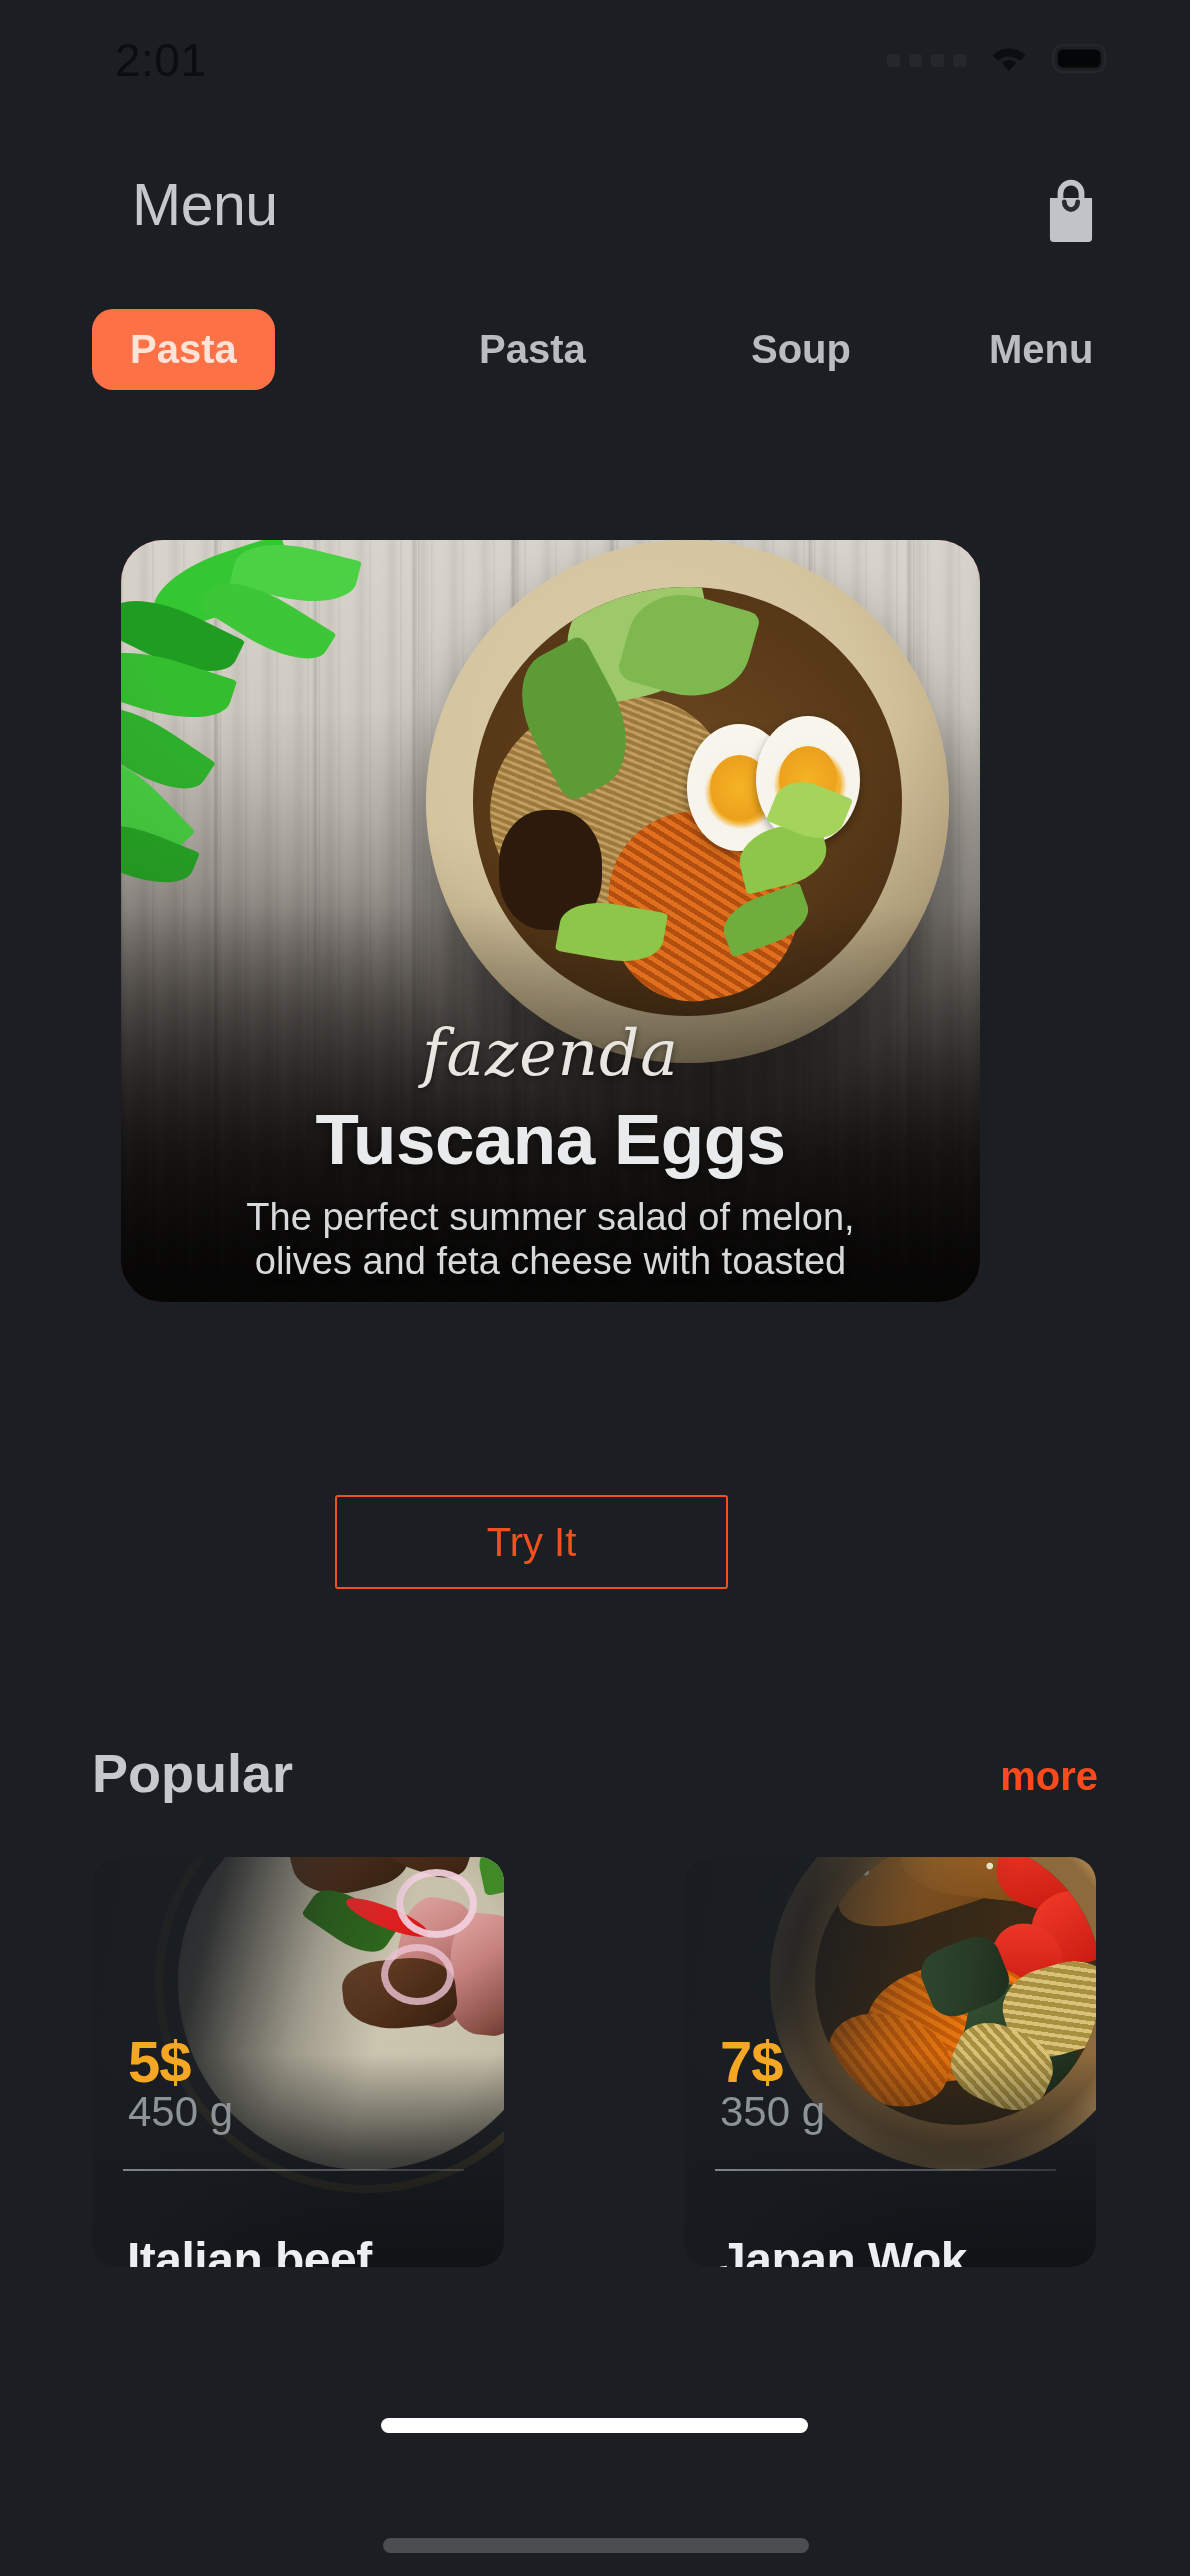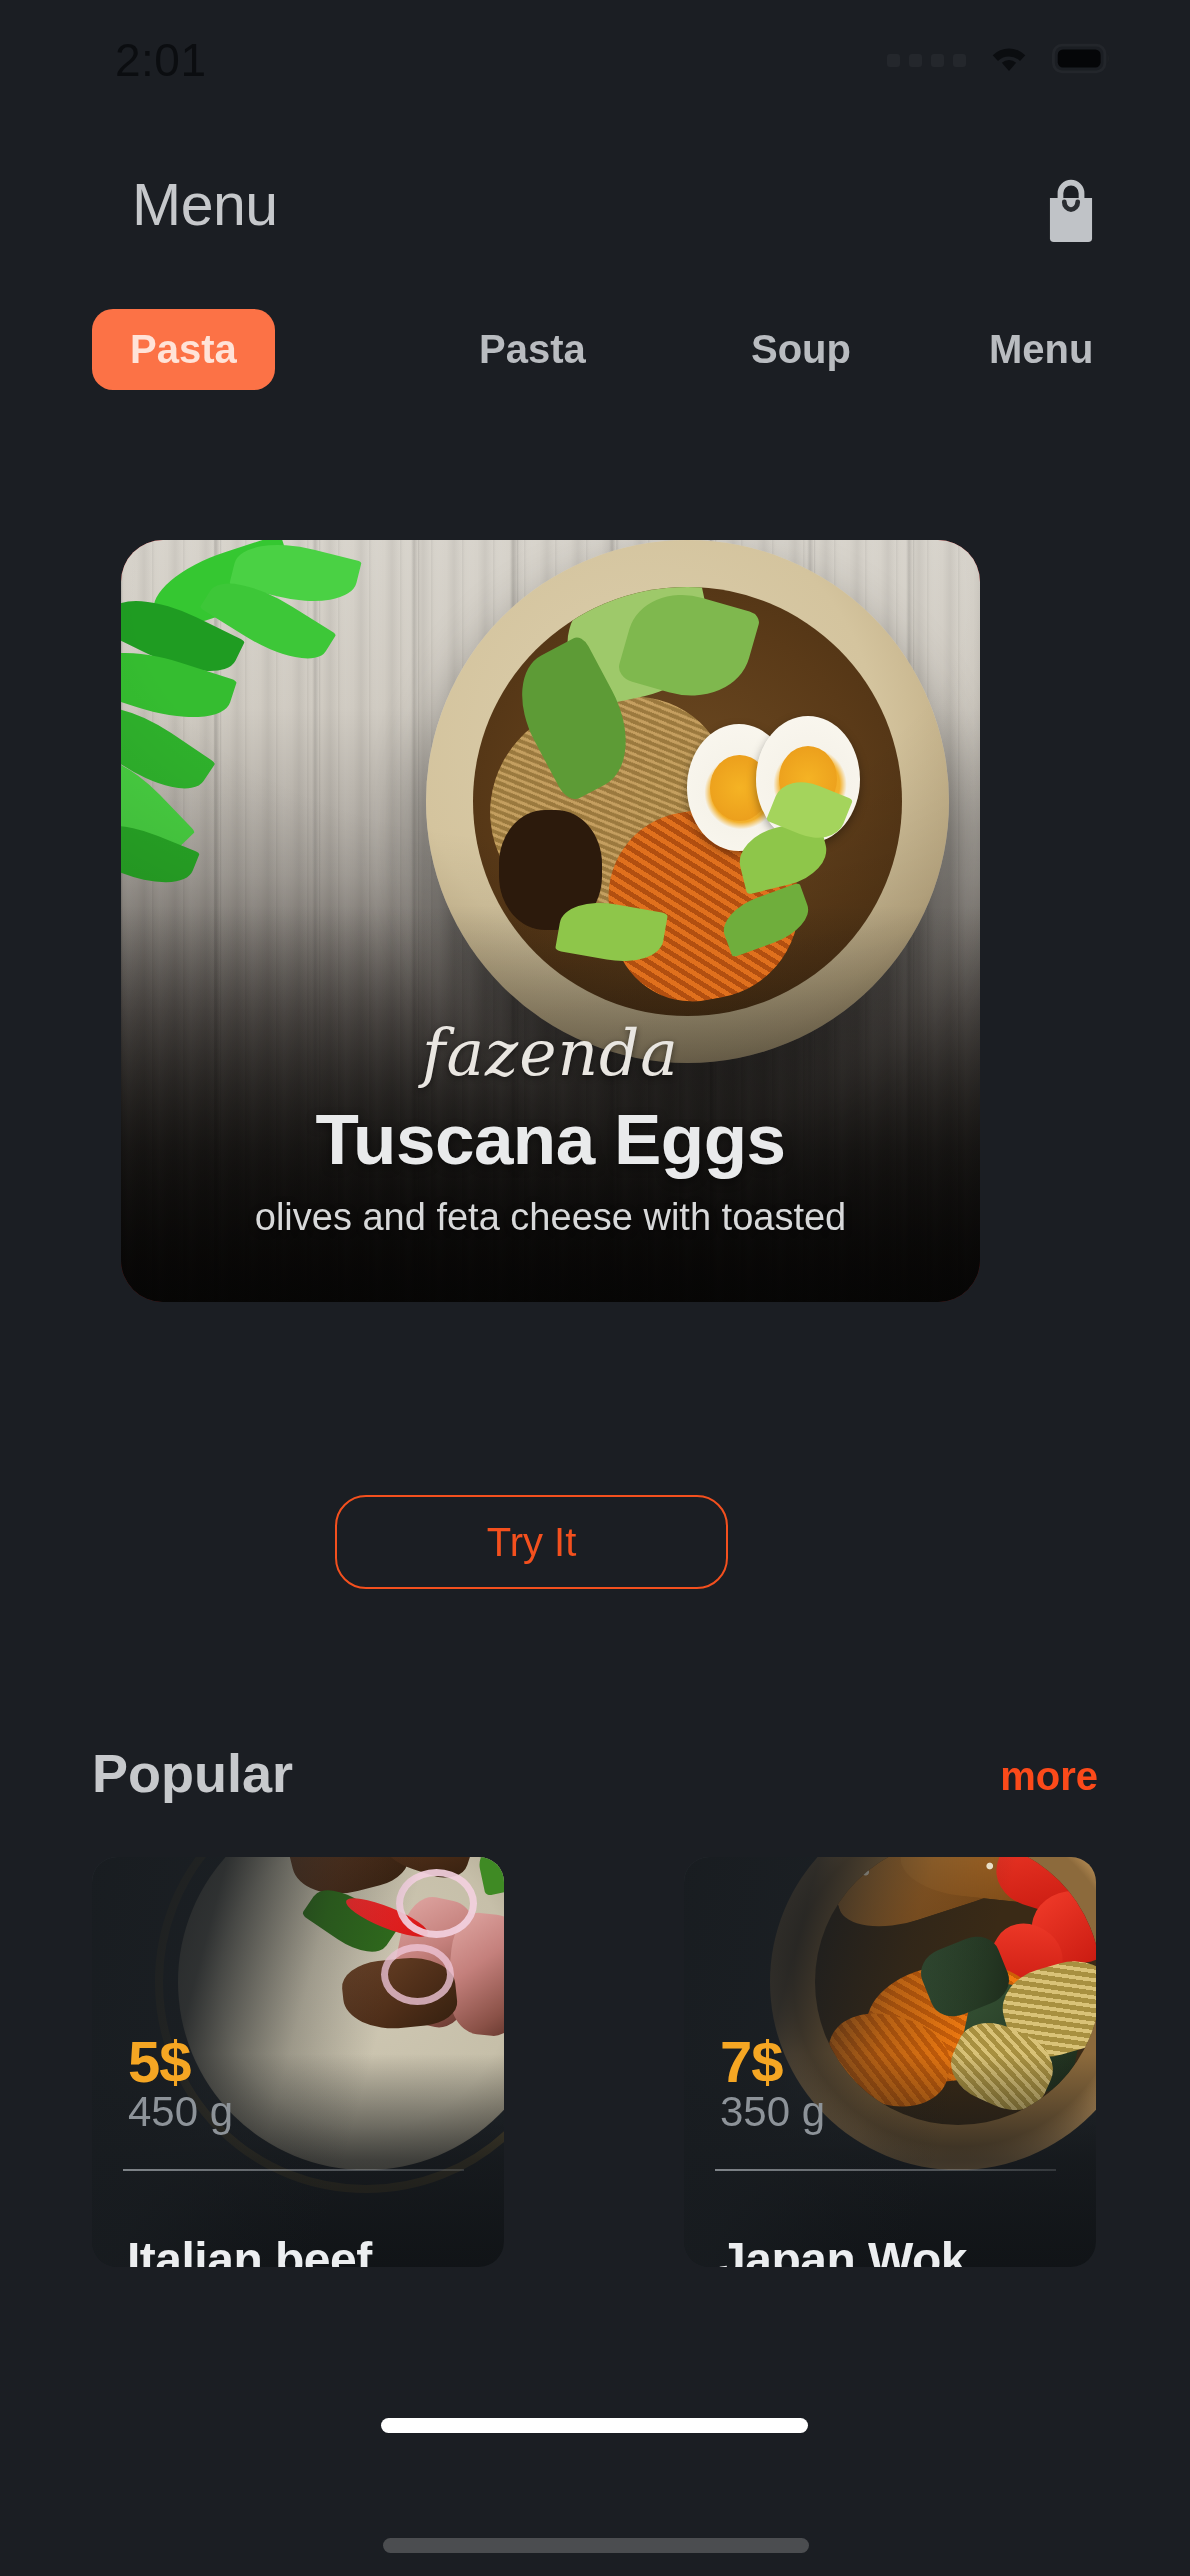--- a/index.html
+++ b/index.html
@@ -142,21 +142,21 @@
     letter-spacing:-0.5px; text-shadow:0 2.9px 9.6px rgba(0,0,0,0.5);
   }
   .hero-desc {
     margin-top:15.3px; font-size:38px; line-height:1.16; color:#d8d9da; font-weight:400;
     text-shadow:0 1.9px 7.7px rgba(0,0,0,0.5);
   }
 
   
   .try-btn {
     position:absolute; left:335px; top:1495px; width:393px; height:94px;
-    border:2.9px solid #f4501e; border-radius:31px; background:transparent;
+    border:2.9px solid #f4501e; border-radius:3px; background:transparent;
     display:flex; align-items:center; justify-content:center;
     font-size:40px; color:#f4501e; font-weight:400;
   }
 
   
   .sec-head { position:absolute; left:0; top:1742px; width:1190px; height:63px; }
   .sec-title { position:absolute; left:92px; top:0; font-size:54px; font-weight:700; color:#c7c9cc; }
   .sec-more { position:absolute; right:92px; top:11.5px; font-size:40px; font-weight:700; color:#fc4a1a; }
 
   
@@ -319,20 +319,21 @@
           <div class="herb" style="left:58%; top:72%; width:88px;  height:48px; transform:rotate(-20deg); background:#6fae3c;"></div>
         </div>
       </div>
 
       <div class="hero-vignette"></div>
 
       <div class="hero-text">
         <div class="brand-script">fazenda</div>
         <div class="hero-name">Tuscana Eggs</div>
         <div class="hero-desc">
+          <div>The perfect summer salad of melon,</div>
           <div>olives and feta cheese with toasted</div>
         </div>
       </div>
     </div>
   </div>
 
   <div class="try-btn">Try It</div>
 
   <div class="sec-head">
     <div class="sec-title">Popular</div>

